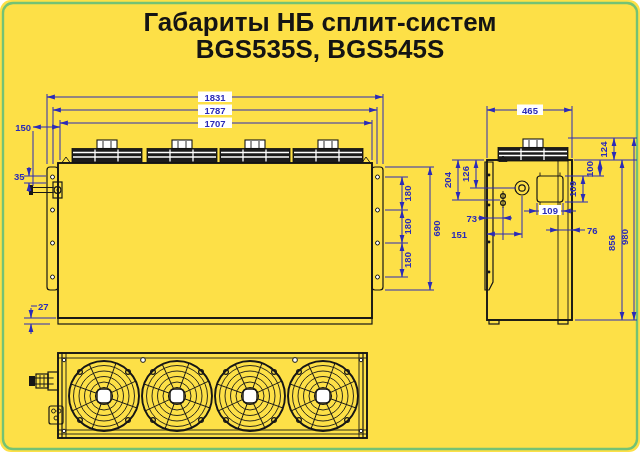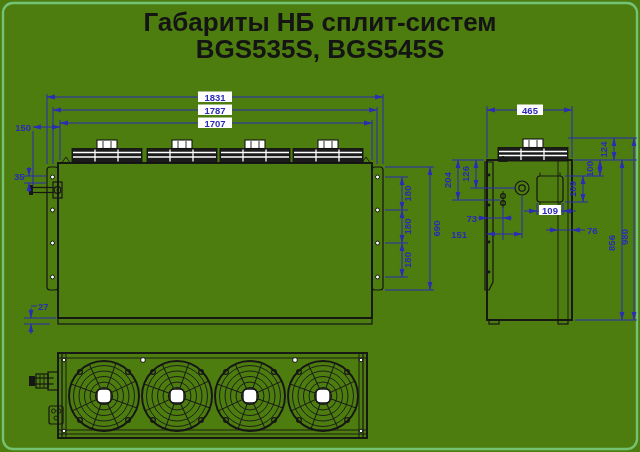--- a/index.html
+++ b/index.html
@@ -1,16 +1,16 @@
 <!DOCTYPE html>
 <html><head>
 <meta charset="utf-8">
 <style>
   html,body{margin:0;padding:0;background:#ffffff;}
-  .page{width:640px;height:452px;position:relative;background:#4d7c0f;overflow:hidden;}
+  .page{width:640px;height:452px;position:relative;background:#fde047;overflow:hidden;border-radius:11px;}
   svg{display:block;}
   .k  {stroke:#161616;fill:none;stroke-width:1.2;stroke-linecap:square;}
   .k2 {stroke:#161616;fill:none;stroke-width:1.9;stroke-linecap:square;}
   .kt {stroke:#161616;fill:none;stroke-width:0.9;}
   .slab{fill:#1b1b1b;stroke:#111;stroke-width:0.8;}
   .wg {stroke:#ffffff;stroke-width:1.3;fill:none;}
   .tab{fill:#ffffff;stroke:#161616;stroke-width:1.1;}
   .hole{fill:#ffffff;stroke:#161616;stroke-width:1;}
   .d  {stroke:#2b2bb8;fill:none;stroke-width:1;}
   .wb {fill:#ffffff;}

